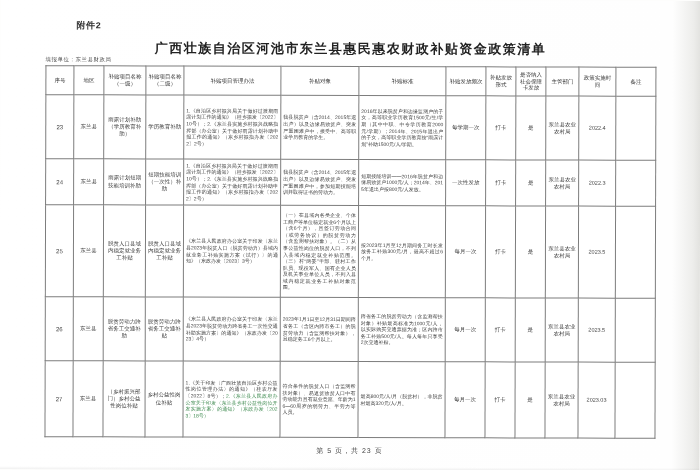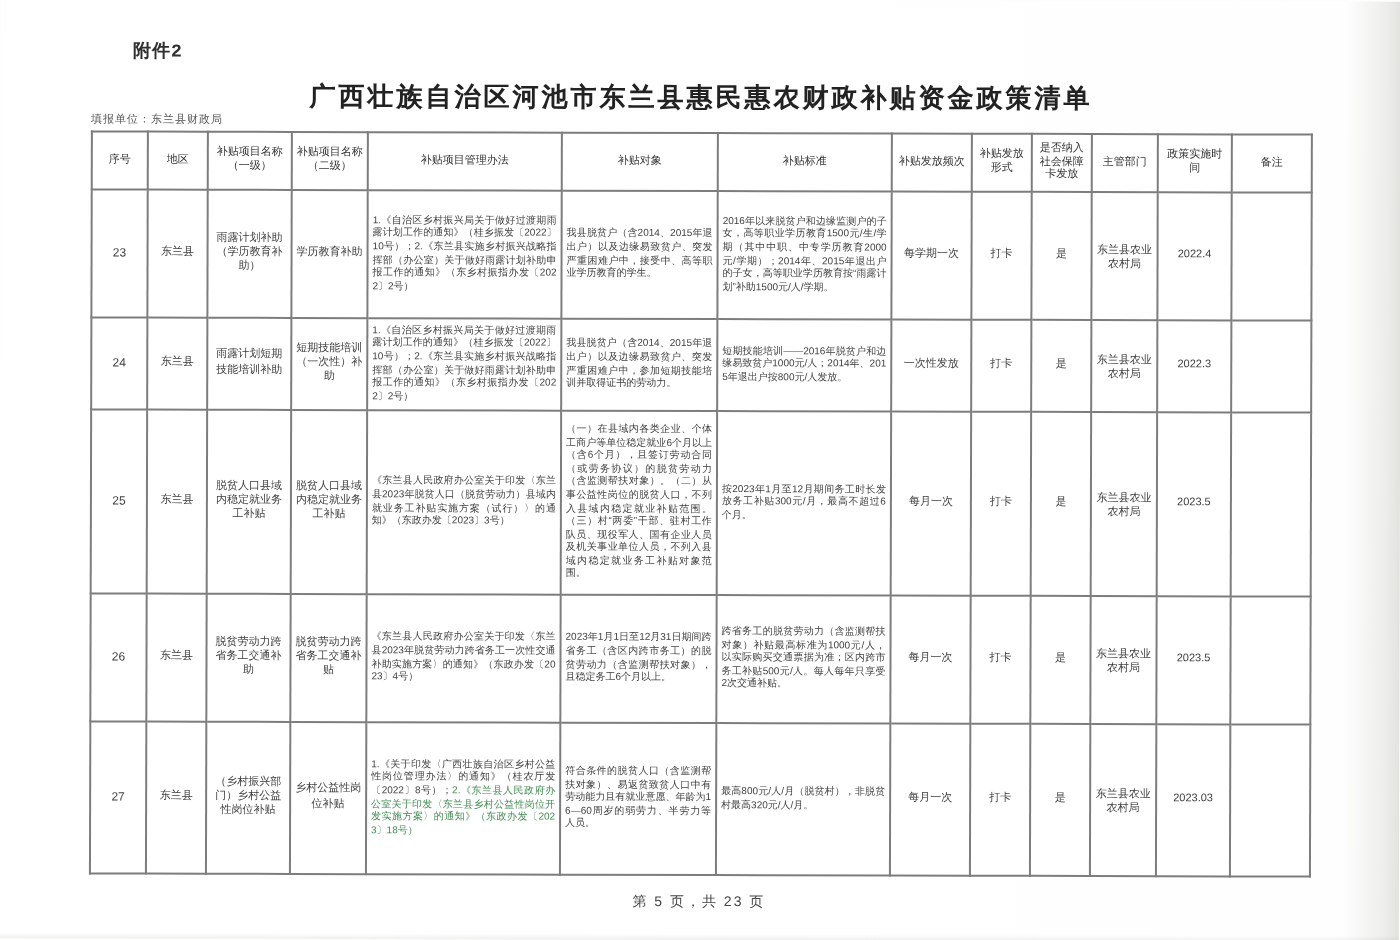--- a/index.html
+++ b/index.html
@@ -13,21 +13,21 @@
   .sheet{
     position:absolute;left:0;top:0;width:700px;height:470px;
     background:linear-gradient(90deg,#ffffff 0%,#fefefe 96%,#ededeb 99%,#e2e2df 100%);
     transform:rotate(0.15deg);
   }
   .scan-edge-bottom{
     position:absolute;left:0;bottom:0;width:100%;height:3px;
     background:linear-gradient(180deg,rgba(0,0,0,0),rgba(0,0,0,0.06));
   }
   .attachment{
-    position:absolute;left:66px;top:20px;
+    position:absolute;left:76px;top:20px;
     font-size:9px;font-weight:700;color:#2f2f2f;letter-spacing:0.5px;font-family:Liberation Mono, monospace;
   }
   .title{
     position:absolute;left:0;top:40px;width:700px;text-align:center;
     font-size:13px;font-weight:700;color:#222;letter-spacing:1.5px;
   }
   .unit{
     position:absolute;left:45px;top:57px;
     font-size:5.5px;color:#555;letter-spacing:0.5px;
   }

